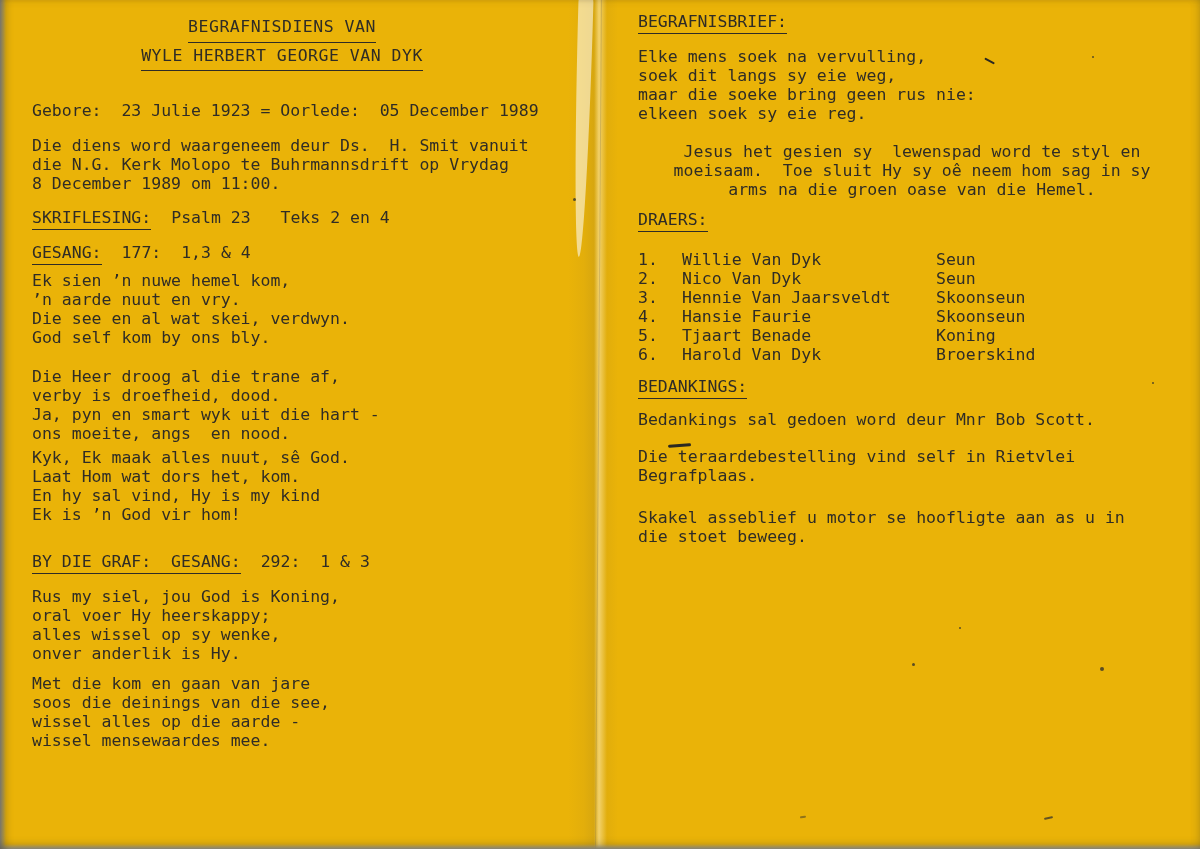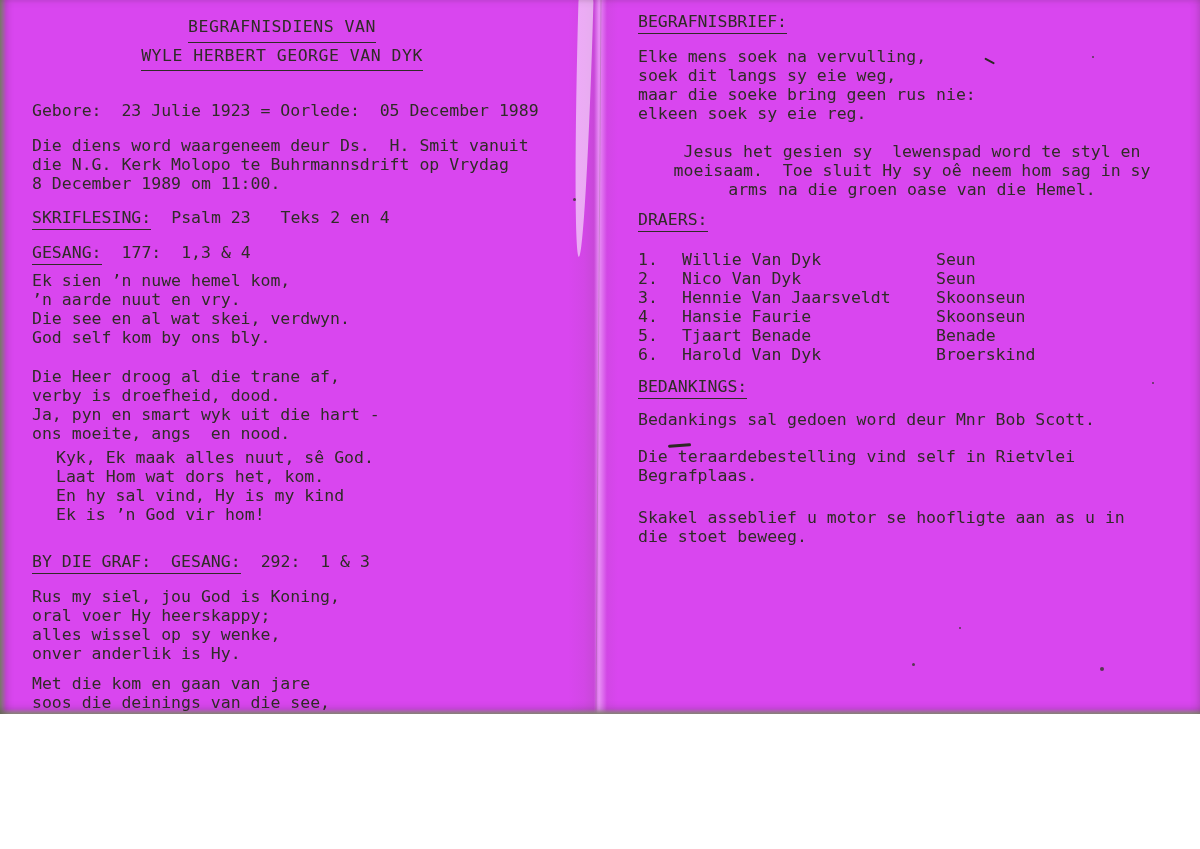--- a/index.html
+++ b/index.html
@@ -1,21 +1,21 @@
 <!DOCTYPE html>
 <html><head>
 <meta charset="utf-8">
 <style>
   * { margin:0; padding:0; box-sizing:border-box; }
   html,body { width:1200px; height:849px; overflow:hidden; }
   body { font-family:"DejaVu Sans Mono","Liberation Mono",monospace; }
 
   .scan {
-    position:relative; width:1200px; height:714px;
-    background:#d946ef;
+    position:relative; width:1200px; height:849px;
+    background:#eab308;
     color:#2f2c26;
     font-size:16.5px; line-height:19px;
     overflow:hidden;
   }
   
   .scan::after {
     content:""; position:absolute; inset:0; pointer-events:none;
     box-shadow:
       inset 10px 0 9px -6px rgba(62,59,48,0.50),
       inset -7px 0 8px -5px rgba(62,59,48,0.20),
@@ -63,21 +63,21 @@
 
   .title-block { padding-top:14px; width:500px; text-align:center; line-height:26px; letter-spacing:0.5px; }
   .title-block .u { display:inline-block; }
 
   .dates       { margin-top:30px; }
   .service     { margin-top:16px; }
   .skriflesing { margin-top:15px; }
   .gesang      { margin-top:16px; }
   .verse-1     { margin-top:9px;  }
   .verse-2     { margin-top:20px; }
-  .verse-3     { margin-top:5px;margin-left:24px;  }
+  .verse-3     { margin-top:5px;  }
   .graf        { margin-top:28px; }
   .verse-4     { margin-top:16px; }
   .verse-5     { margin-top:11px; }
 
   .opening-verse { padding-top:16px; }
   .h-brief     { margin-top:12px; }
   .brief-text  { margin-top:19px;text-align:center; }
   .h-draers    { margin-top:11px; }
   .bearer-list { margin-top:21px; }
   .h-bedank    { margin-top:13px; }
@@ -182,21 +182,21 @@
         <span class="bearer-role">Skoonseun</span>
       </div>
       <div class="bearer-row">
         <span class="bearer-num">4.</span>
         <span class="bearer-name">Hansie Faurie</span>
         <span class="bearer-role">Skoonseun</span>
       </div>
       <div class="bearer-row">
         <span class="bearer-num">5.</span>
         <span class="bearer-name">Tjaart Benade</span>
-        <span class="bearer-role">Benade</span>
+        <span class="bearer-role">Koning</span>
       </div>
       <div class="bearer-row">
         <span class="bearer-num">6.</span>
         <span class="bearer-name">Harold Van Dyk</span>
         <span class="bearer-role">Broerskind</span>
       </div>
     </div>
 
     <div class="pre h-bedank"><span class="u">BEDANKINGS:</span></div>
     <div class="pre bedank-1">Bedankings sal gedoen word deur Mnr Bob Scott.</div>

